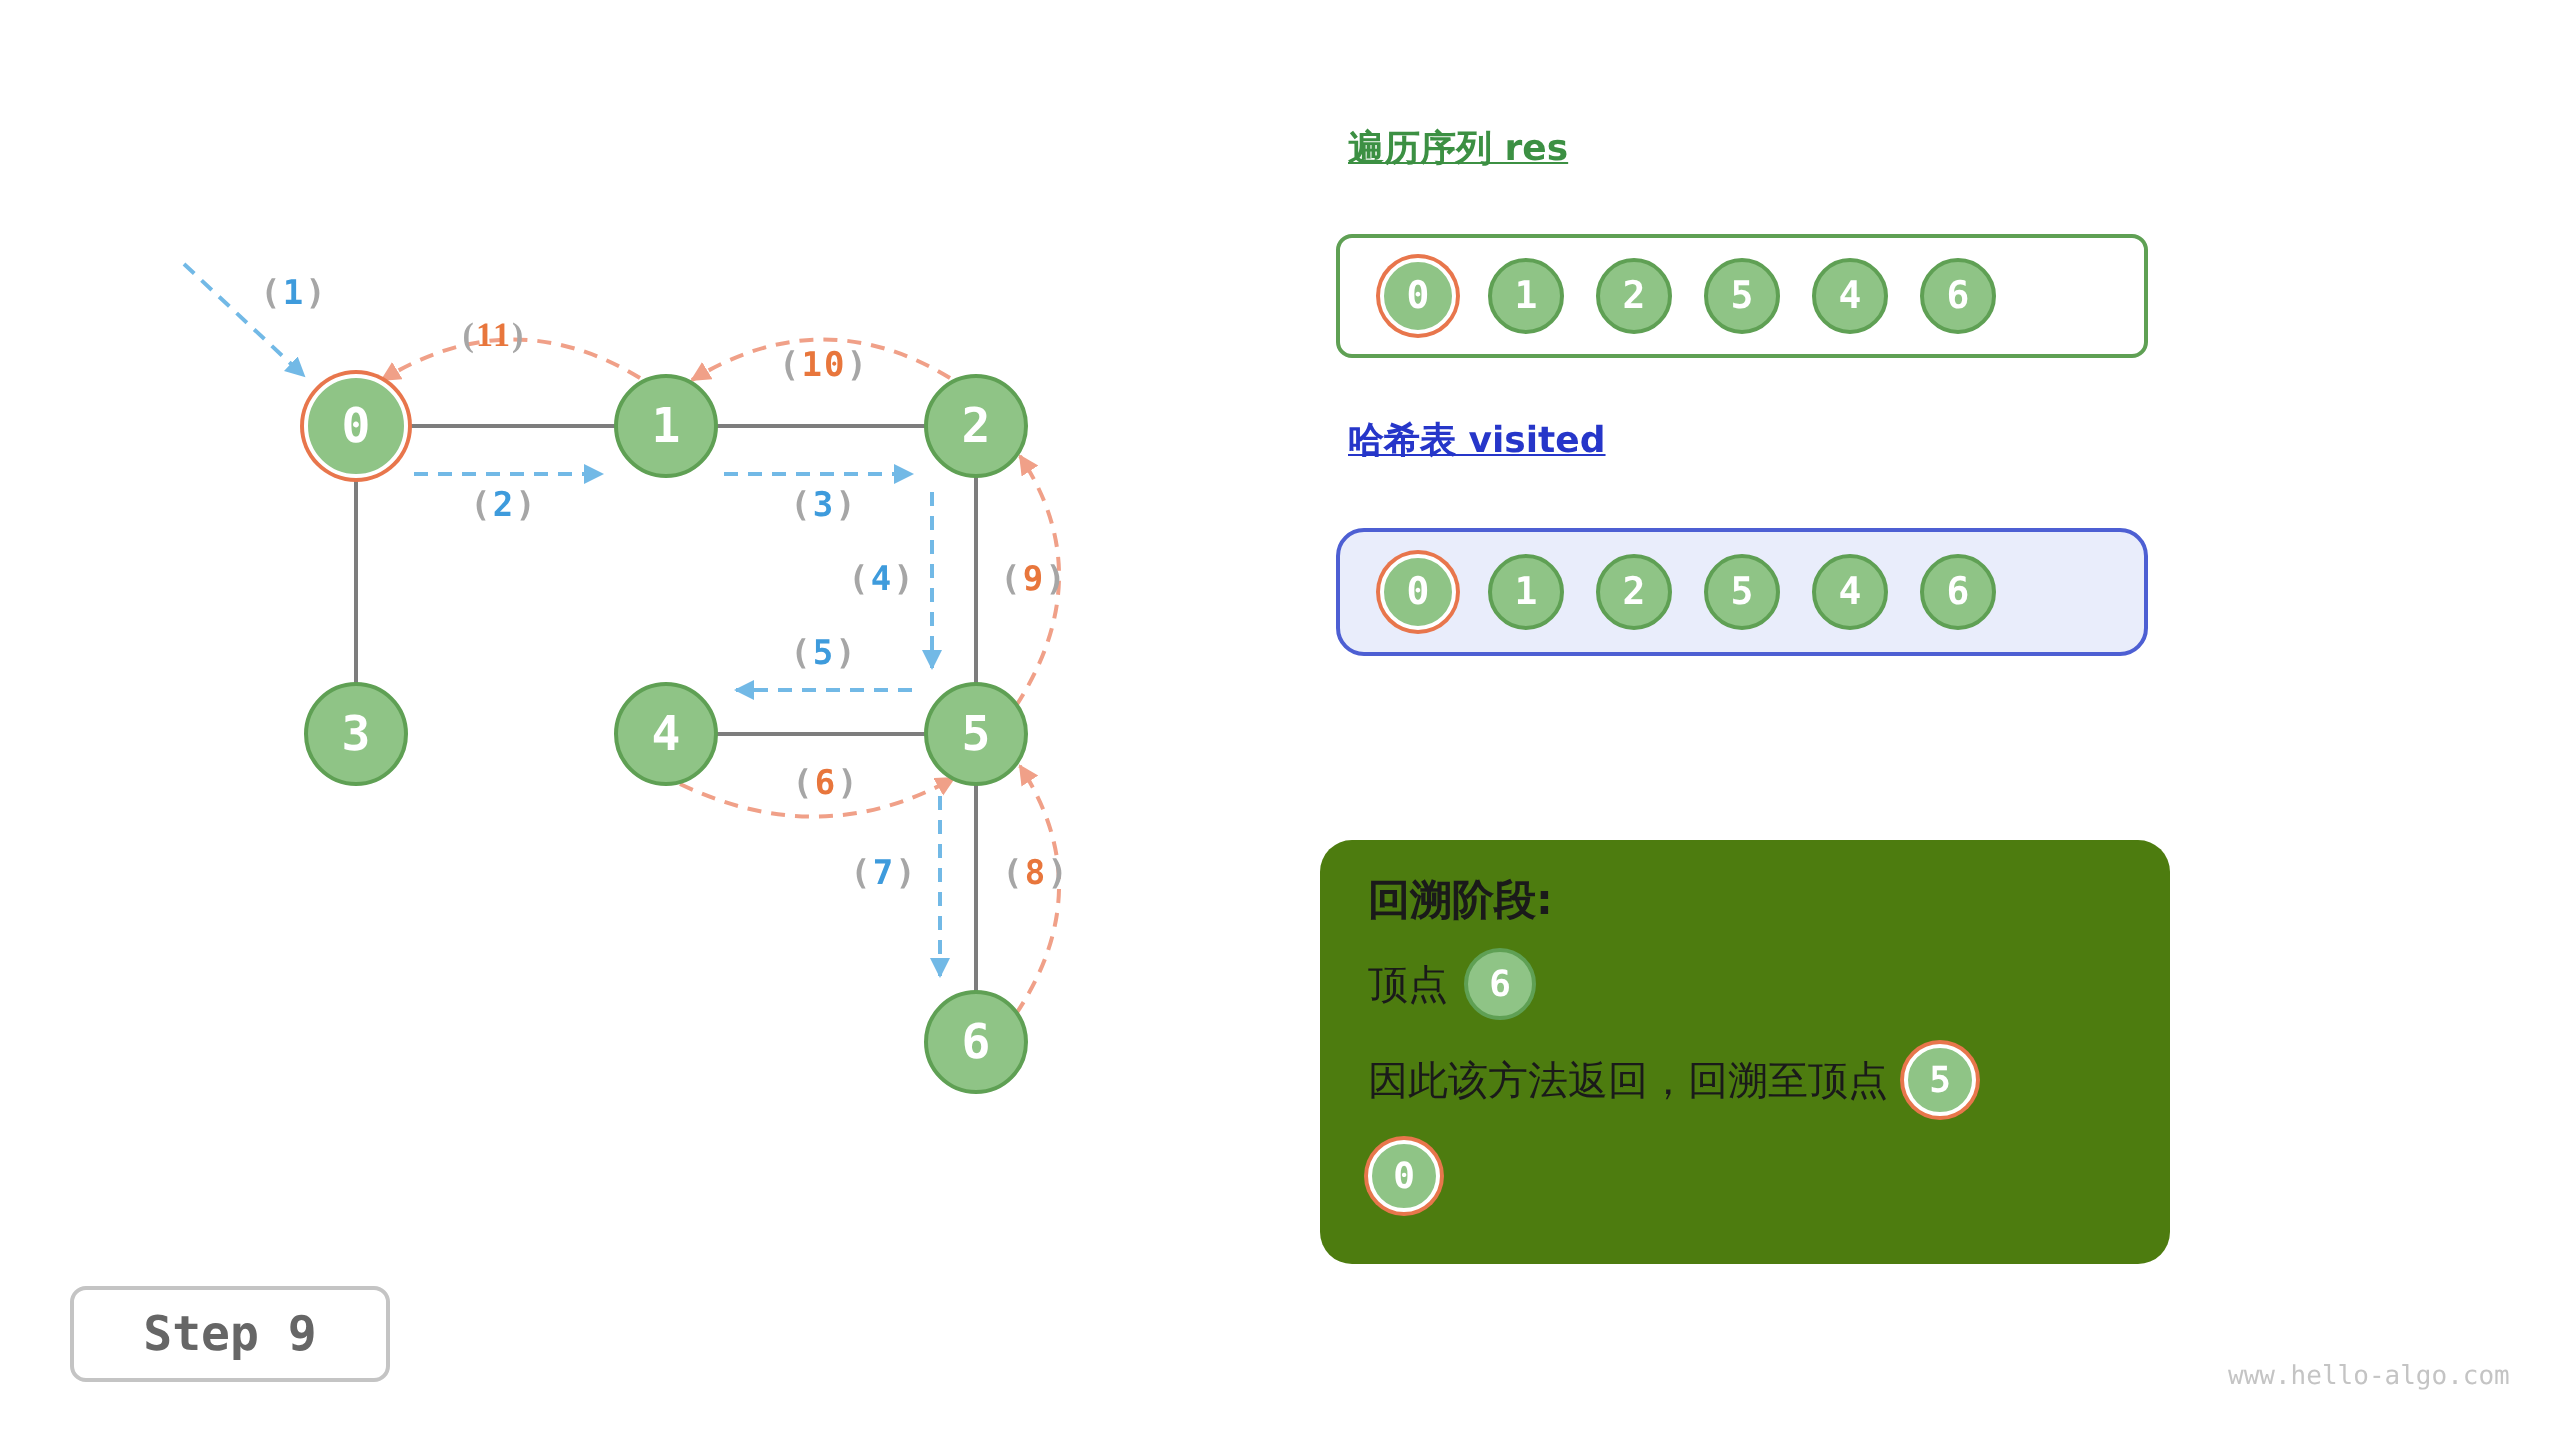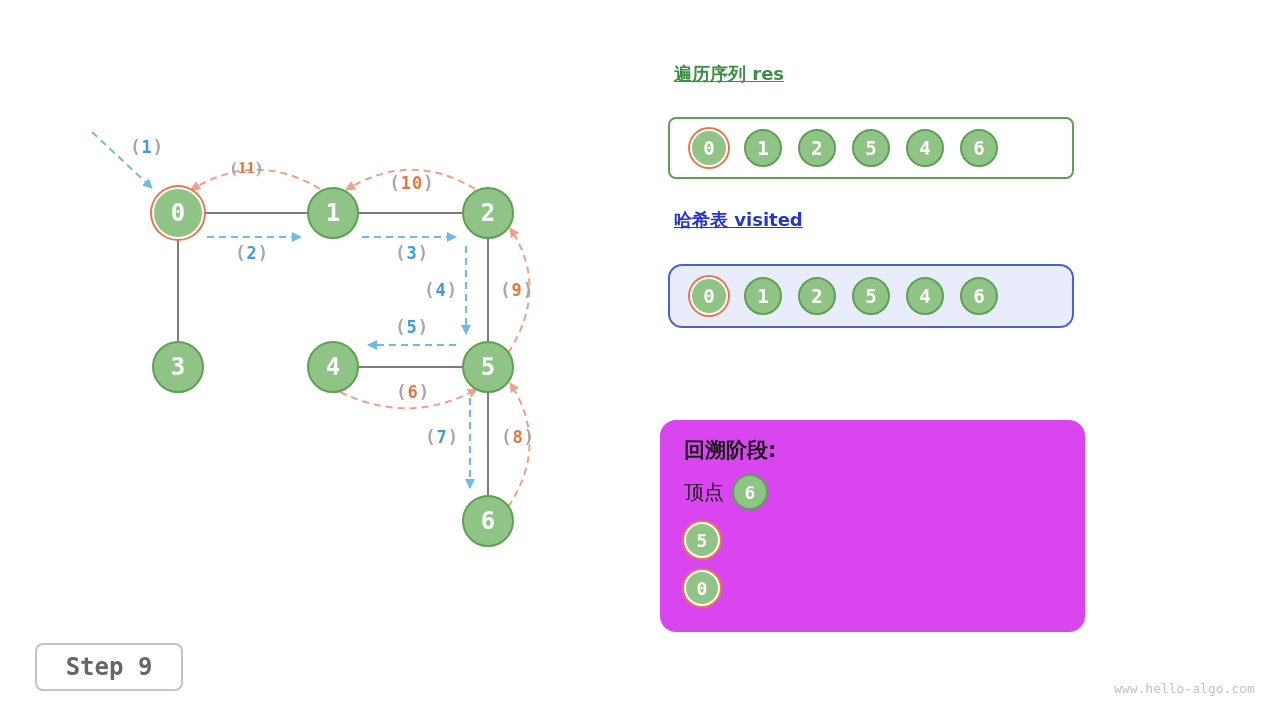--- a/index.html
+++ b/index.html
@@ -41,30 +41,30 @@
     top:117px; height:62px; background:#ffffff;
     border:2px solid #5FA054; border-radius:8px;
   }
   #visited-box {
     top:264px; height:64px; background:#E9EDFB;
     border:2px solid #4D5FD3; border-radius:14px;
   }
 
   #info-box {
     position:absolute; left:660px; top:420px; width:425px; height:212px;
-    background:#d946ef; border-radius:16px; padding:16px 24px;
+    background:#4d7c0f; border-radius:16px; padding:16px 24px;
   }
   #info-title { font-size:21px; font-weight:bold; color:#1a1a1a; margin-bottom:4px; }
   .info-line {
     display:flex; align-items:center; gap:8px; height:48px;
     font-size:20px; color:#1a1a1a; white-space:nowrap;
   }
 
   #step-box {
-    position:absolute; left:35px; top:643px; width:148px; height:48px;
+    position:absolute; left:35px; top:643px; width:160px; height:48px;
     background:#ffffff; border:2px solid #C4C4C4; border-radius:8px;
     display:flex; align-items:center; justify-content:center;
     font-family:"DejaVu Sans Mono", monospace; font-size:24px; font-weight:bold; color:#666666;
   }
   #watermark {
     position:absolute; left:1078px; top:681px;
     font-family:"DejaVu Sans Mono", monospace; font-size:13px; color:#C4C4C4;margin-left:36px;
   }
 </style>
 </head>
@@ -139,20 +139,21 @@
   </div>
 
 <div id="info-box">
   <div id="info-title">回溯阶段:</div>
   <div id="info-lines">
       <div class="info-line">
         <span>顶点</span>
         <div class="gnode inline">6</div>
       </div>
       <div class="info-line">
+        <span>因此该方法返回，回溯至顶点</span>
         <div class="gnode inline hl">5</div>
       </div>
       <div class="info-line">
         <div class="gnode inline hl">0</div>
       </div>
     </div>
 </div>
 
 <div id="step-box">Step 9</div>
 <div id="watermark">www.hello-algo.com</div>

